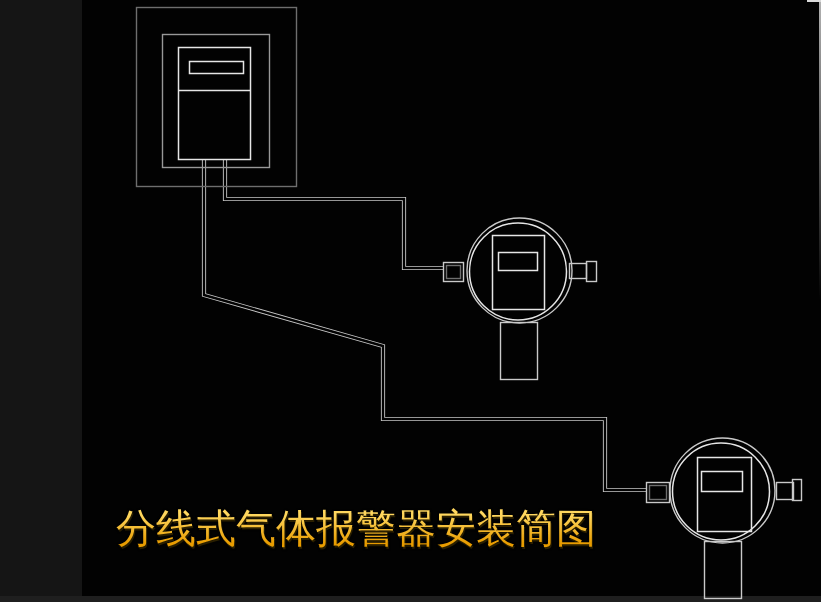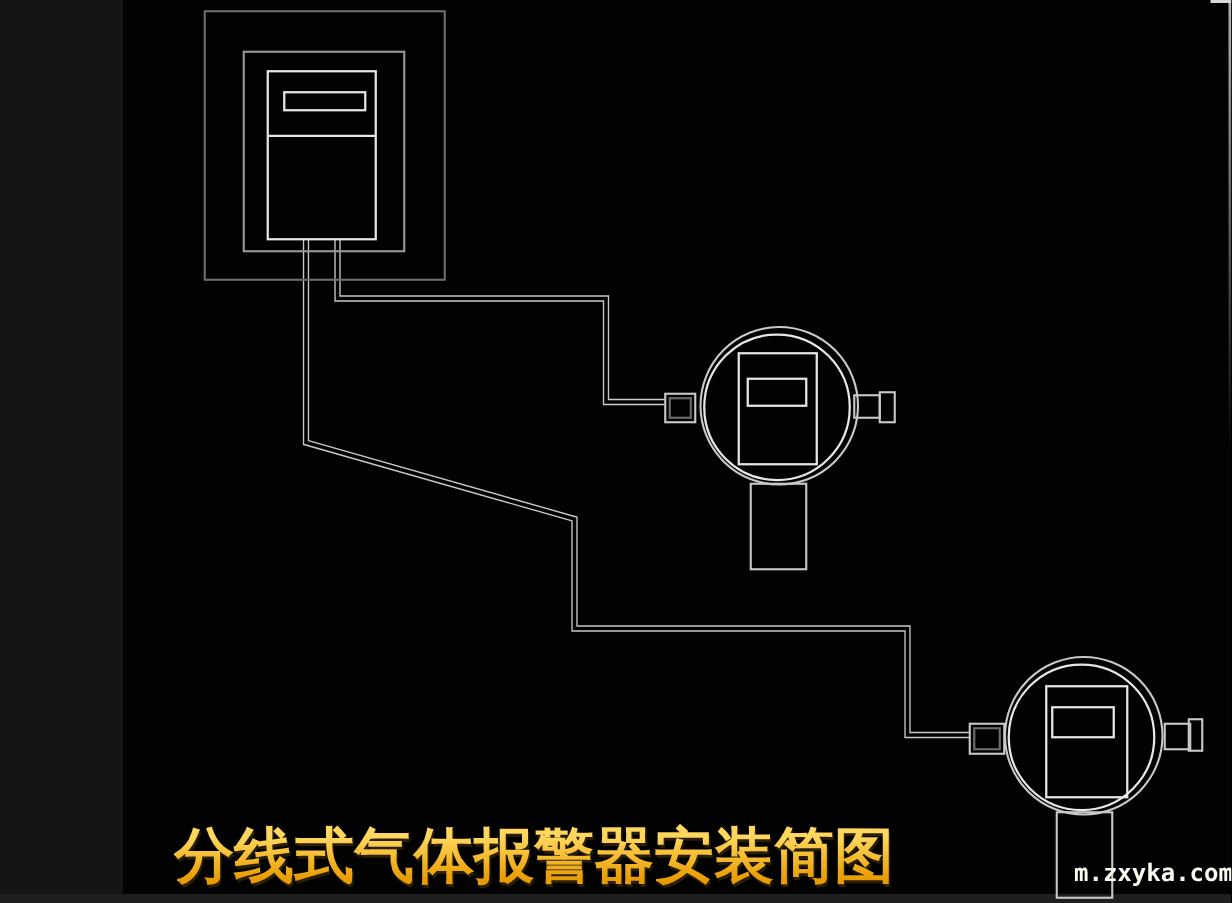--- a/index.html
+++ b/index.html
@@ -26,22 +26,22 @@
   }
   #diagram{position:absolute;left:0;top:0;}
   
   .ln-dim{stroke:#6e6e6e;fill:none;stroke-width:1.4;}
   .ln-mid{stroke:#989898;fill:none;stroke-width:1.4;}
   .ln-bright{stroke:var(--bright_line,#e6e6e6);fill:none;stroke-width:1.5;}
   .ln{stroke:var(--line,#c9c9c9);fill:none;stroke-width:1.4;}
   .wire-outer{stroke:var(--line,#c9c9c9);fill:none;stroke-width:4.2;stroke-linejoin:miter;}
   .wire-inner{stroke:var(--background,#020202);fill:none;stroke-width:2.4;stroke-linejoin:miter;}
   #main-title{
-    position:absolute;left:116px;top:549px;
-    font-size:40px;font-weight:bold;letter-spacing:0px;line-height:1.1;
+    position:absolute;left:116px;top:506px;
+    font-size:40px;font-weight:normal;letter-spacing:0px;line-height:1.1;
     background:linear-gradient(180deg,var(--title_top,#ffd75e) 20%,var(--title_bottom,#e89c00) 85%);
     -webkit-background-clip:text;background-clip:text;color:transparent;
     filter:drop-shadow(1px 2px 0px #2a1f00) drop-shadow(0px 0px 1px #000);
     white-space:nowrap;
   }
   #watermark{
     position:absolute;left:716px;top:572px;
     font-family:"DejaVu Sans Mono",monospace;font-weight:bold;
     font-size:16px;letter-spacing:0px;
     color:var(--watermark_text,#fafaf0);
@@ -96,15 +96,14 @@
       <rect class="ln-bright" x="701.5" y="471.5" width="41" height="20"></rect>
       <rect class="ln" x="704.5" y="541.5" width="37" height="57"></rect>
       <rect class="ln" x="646.5" y="482.5" width="23" height="20"></rect>
       <rect class="ln-dim" x="649.5" y="485.5" width="17" height="14"></rect>
       <rect class="ln" x="776.5" y="482.5" width="17" height="17"></rect>
       <rect class="ln" x="792.5" y="479.5" width="9" height="21"></rect>
     </g>
   </svg>
 
   <div id="main-title">分线式气体报警器安装简图</div>
-  <div id="watermark">m.zxyka.com</div>
 
 </div>
 
 </body></html>

